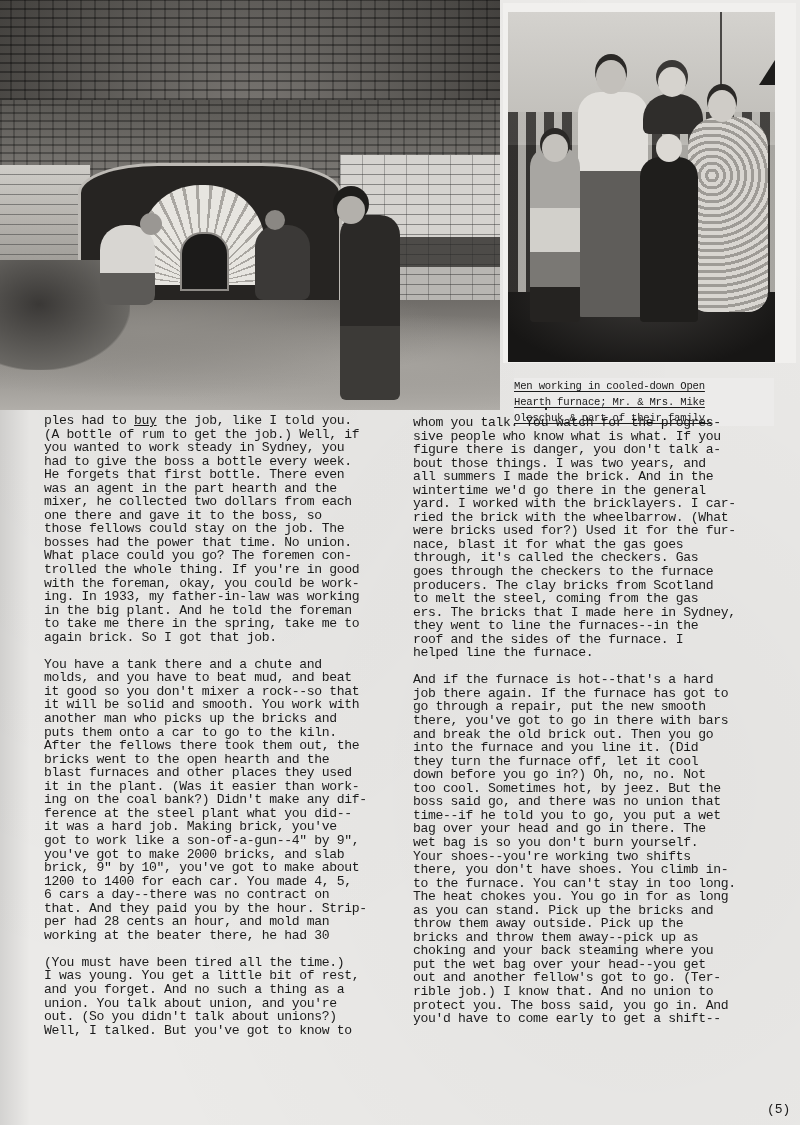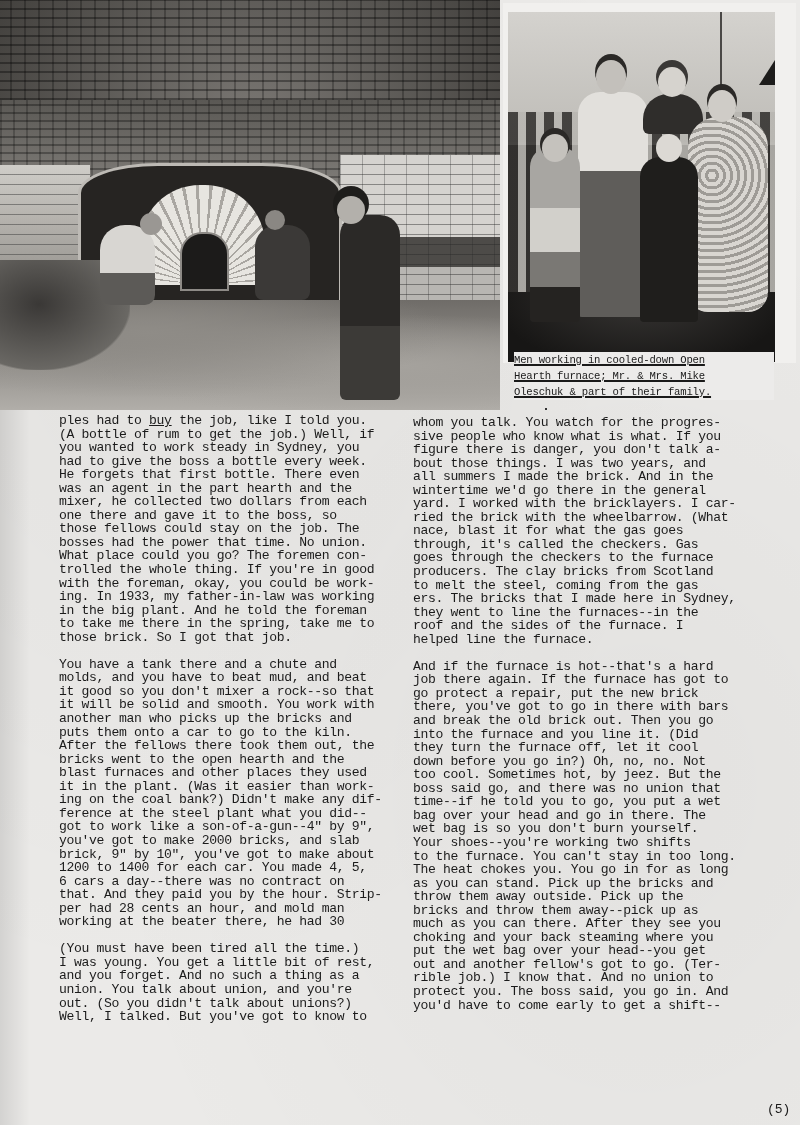--- a/index.html
+++ b/index.html
@@ -172,44 +172,43 @@
     .p-teen-h { left: 150px; top: 55px; width: 28px; height: 30px; border-radius: 50%; background: #d6d3ce; box-shadow: 0 -5px 0 2px #3a3836; }
     .p-boy { left: 132px; top: 145px; width: 58px; height: 165px; border-radius: 20px 20px 4px 4px; background: #1f1e1c; }
     .p-boy-h { left: 148px; top: 122px; width: 26px; height: 28px; border-radius: 50%; background: #dcd9d4; }
     .p-woman { left: 180px; top: 105px; width: 80px; height: 195px;
       border-radius: 30px 30px 20px 20px;
       background: repeating-radial-gradient(circle at 30% 30%, #d9d6d1 0 4px, #9e9b96 4px 7px); }
     .p-woman-h { left: 200px; top: 78px; width: 28px; height: 32px; border-radius: 50%; background: #cfccc7; box-shadow: 0 -5px 0 1px #2b2927; }
 
     .caption {
       position: absolute;
-      left: 514px; top: 352px;
+      left: 514px; top: 378px;
       width: 260px;
       font-size: 10.6px;
       line-height: 16px;
       letter-spacing: -0.2px;
       color: #1a1a1a;
       background: #ecebea;
-      text-decoration: underline;
     }
     .caption span {
       display: block;
       white-space: pre;
       text-decoration: underline;
       text-underline-offset: 2px;
     }
 
     .col {
       position: absolute;
       font-size: 13.1px;
       line-height: 13.55px;
       letter-spacing: -0.35px;
       color: #1b1b1b;
     }
-    .col-left { left: 44px; top: 414px; width: 350px; margin-left: 15px; }
+    .col-left { left: 44px; top: 414px; width: 350px; }
     .col-right { left: 413px; top: 416px; width: 350px; }
     .col p {
       margin: 0 0 13.55px 0;
     }
     .col .line {
       display: block;
       white-space: pre;
     }
     .u { text-decoration: underline; }
 
@@ -284,35 +283,36 @@
         <span class="line">mixer, he collected two dollars from each</span>
         <span class="line">one there and gave it to the boss, so</span>
         <span class="line">those fellows could stay on the job. The</span>
         <span class="line">bosses had the power that time. No union.</span>
         <span class="line">What place could you go? The foremen con-</span>
         <span class="line">trolled the whole thing. If you're in good</span>
         <span class="line">with the foreman, okay, you could be work-</span>
         <span class="line">ing. In 1933, my father-in-law was working</span>
         <span class="line">in the big plant. And he told the foreman</span>
         <span class="line">to take me there in the spring, take me to</span>
-        <span class="line">those brick. So I got that job.</span>
+        <span class="line">again brick. So I got that job.</span>
       </p>
       <p>
         <span class="line">You have a tank there and a chute and</span>
         <span class="line">molds, and you have to beat mud, and beat</span>
         <span class="line">it good so you don't mixer a rock--so that</span>
         <span class="line">it will be solid and smooth. You work with</span>
         <span class="line">another man who picks up the bricks and</span>
         <span class="line">puts them onto a car to go to the kiln.</span>
         <span class="line">After the fellows there took them out, the</span>
         <span class="line">bricks went to the open hearth and the</span>
         <span class="line">blast furnaces and other places they used</span>
         <span class="line">it in the plant. (Was it easier than work-</span>
         <span class="line">ing on the coal bank?) Didn't make any dif-</span>
         <span class="line">ference at the steel plant what you did--</span>
+        <span class="line">it was a hard job. Making brick, you've</span>
         <span class="line">got to work like a son-of-a-gun--4" by 9",</span>
         <span class="line">you've got to make 2000 bricks, and slab</span>
         <span class="line">brick, 9" by 10", you've got to make about</span>
         <span class="line">1200 to 1400 for each car. You made 4, 5,</span>
         <span class="line">6 cars a day--there was no contract on</span>
         <span class="line">that. And they paid you by the hour. Strip-</span>
         <span class="line">per had 28 cents an hour, and mold man</span>
         <span class="line">working at the beater there, he had 30</span>
       </p>
       <p>
@@ -328,51 +328,52 @@
   <div class="col col-right" id="col-right">
       <p>
         <span class="line">whom you talk. You watch for the progres-</span>
         <span class="line">sive people who know what is what. If you</span>
         <span class="line">figure there is danger, you don't talk a-</span>
         <span class="line">bout those things. I was two years, and</span>
         <span class="line">all summers I made the brick. And in the</span>
         <span class="line">wintertime we'd go there in the general</span>
         <span class="line">yard. I worked with the bricklayers. I car-</span>
         <span class="line">ried the brick with the wheelbarrow. (What</span>
+        <span class="line">were bricks used for?) Used it for the fur-</span>
         <span class="line">nace, blast it for what the gas goes</span>
         <span class="line">through, it's called the checkers. Gas</span>
         <span class="line">goes through the checkers to the furnace</span>
         <span class="line">producers. The clay bricks from Scotland</span>
         <span class="line">to melt the steel, coming from the gas</span>
         <span class="line">ers. The bricks that I made here in Sydney,</span>
         <span class="line">they went to line the furnaces--in the</span>
         <span class="line">roof and the sides of the furnace. I</span>
         <span class="line">helped line the furnace.</span>
       </p>
       <p>
         <span class="line">And if the furnace is hot--that's a hard</span>
         <span class="line">job there again. If the furnace has got to</span>
-        <span class="line">go protect a repair, put the new brick</span>
+        <span class="line">go through a repair, put the new smooth</span>
         <span class="line">there, you've got to go in there with bars</span>
         <span class="line">and break the old brick out. Then you go</span>
         <span class="line">into the furnace and you line it. (Did</span>
         <span class="line">they turn the furnace off, let it cool</span>
         <span class="line">down before you go in?) Oh, no, no. Not</span>
         <span class="line">too cool. Sometimes hot, by jeez. But the</span>
         <span class="line">boss said go, and there was no union that</span>
         <span class="line">time--if he told you to go, you put a wet</span>
         <span class="line">bag over your head and go in there. The</span>
         <span class="line">wet bag is so you don't burn yourself.</span>
         <span class="line">Your shoes--you're working two shifts</span>
+        <span class="line">there, you don't have shoes. You climb in-</span>
         <span class="line">to the furnace. You can't stay in too long.</span>
         <span class="line">The heat chokes you. You go in for as long</span>
         <span class="line">as you can stand. Pick up the bricks and</span>
         <span class="line">throw them away outside. Pick up the</span>
         <span class="line">bricks and throw them away--pick up as</span>
-        <span class="line">much as you can there. After they see you</span>
         <span class="line">choking and your back steaming where you</span>
         <span class="line">put the wet bag over your head--you get</span>
         <span class="line">out and another fellow's got to go. (Ter-</span>
         <span class="line">rible job.) I know that. And no union to</span>
         <span class="line">protect you. The boss said, you go in. And</span>
         <span class="line">you'd have to come early to get a shift--</span>
       </p>
     </div>
 
   <div class="page-number">(5)</div>

